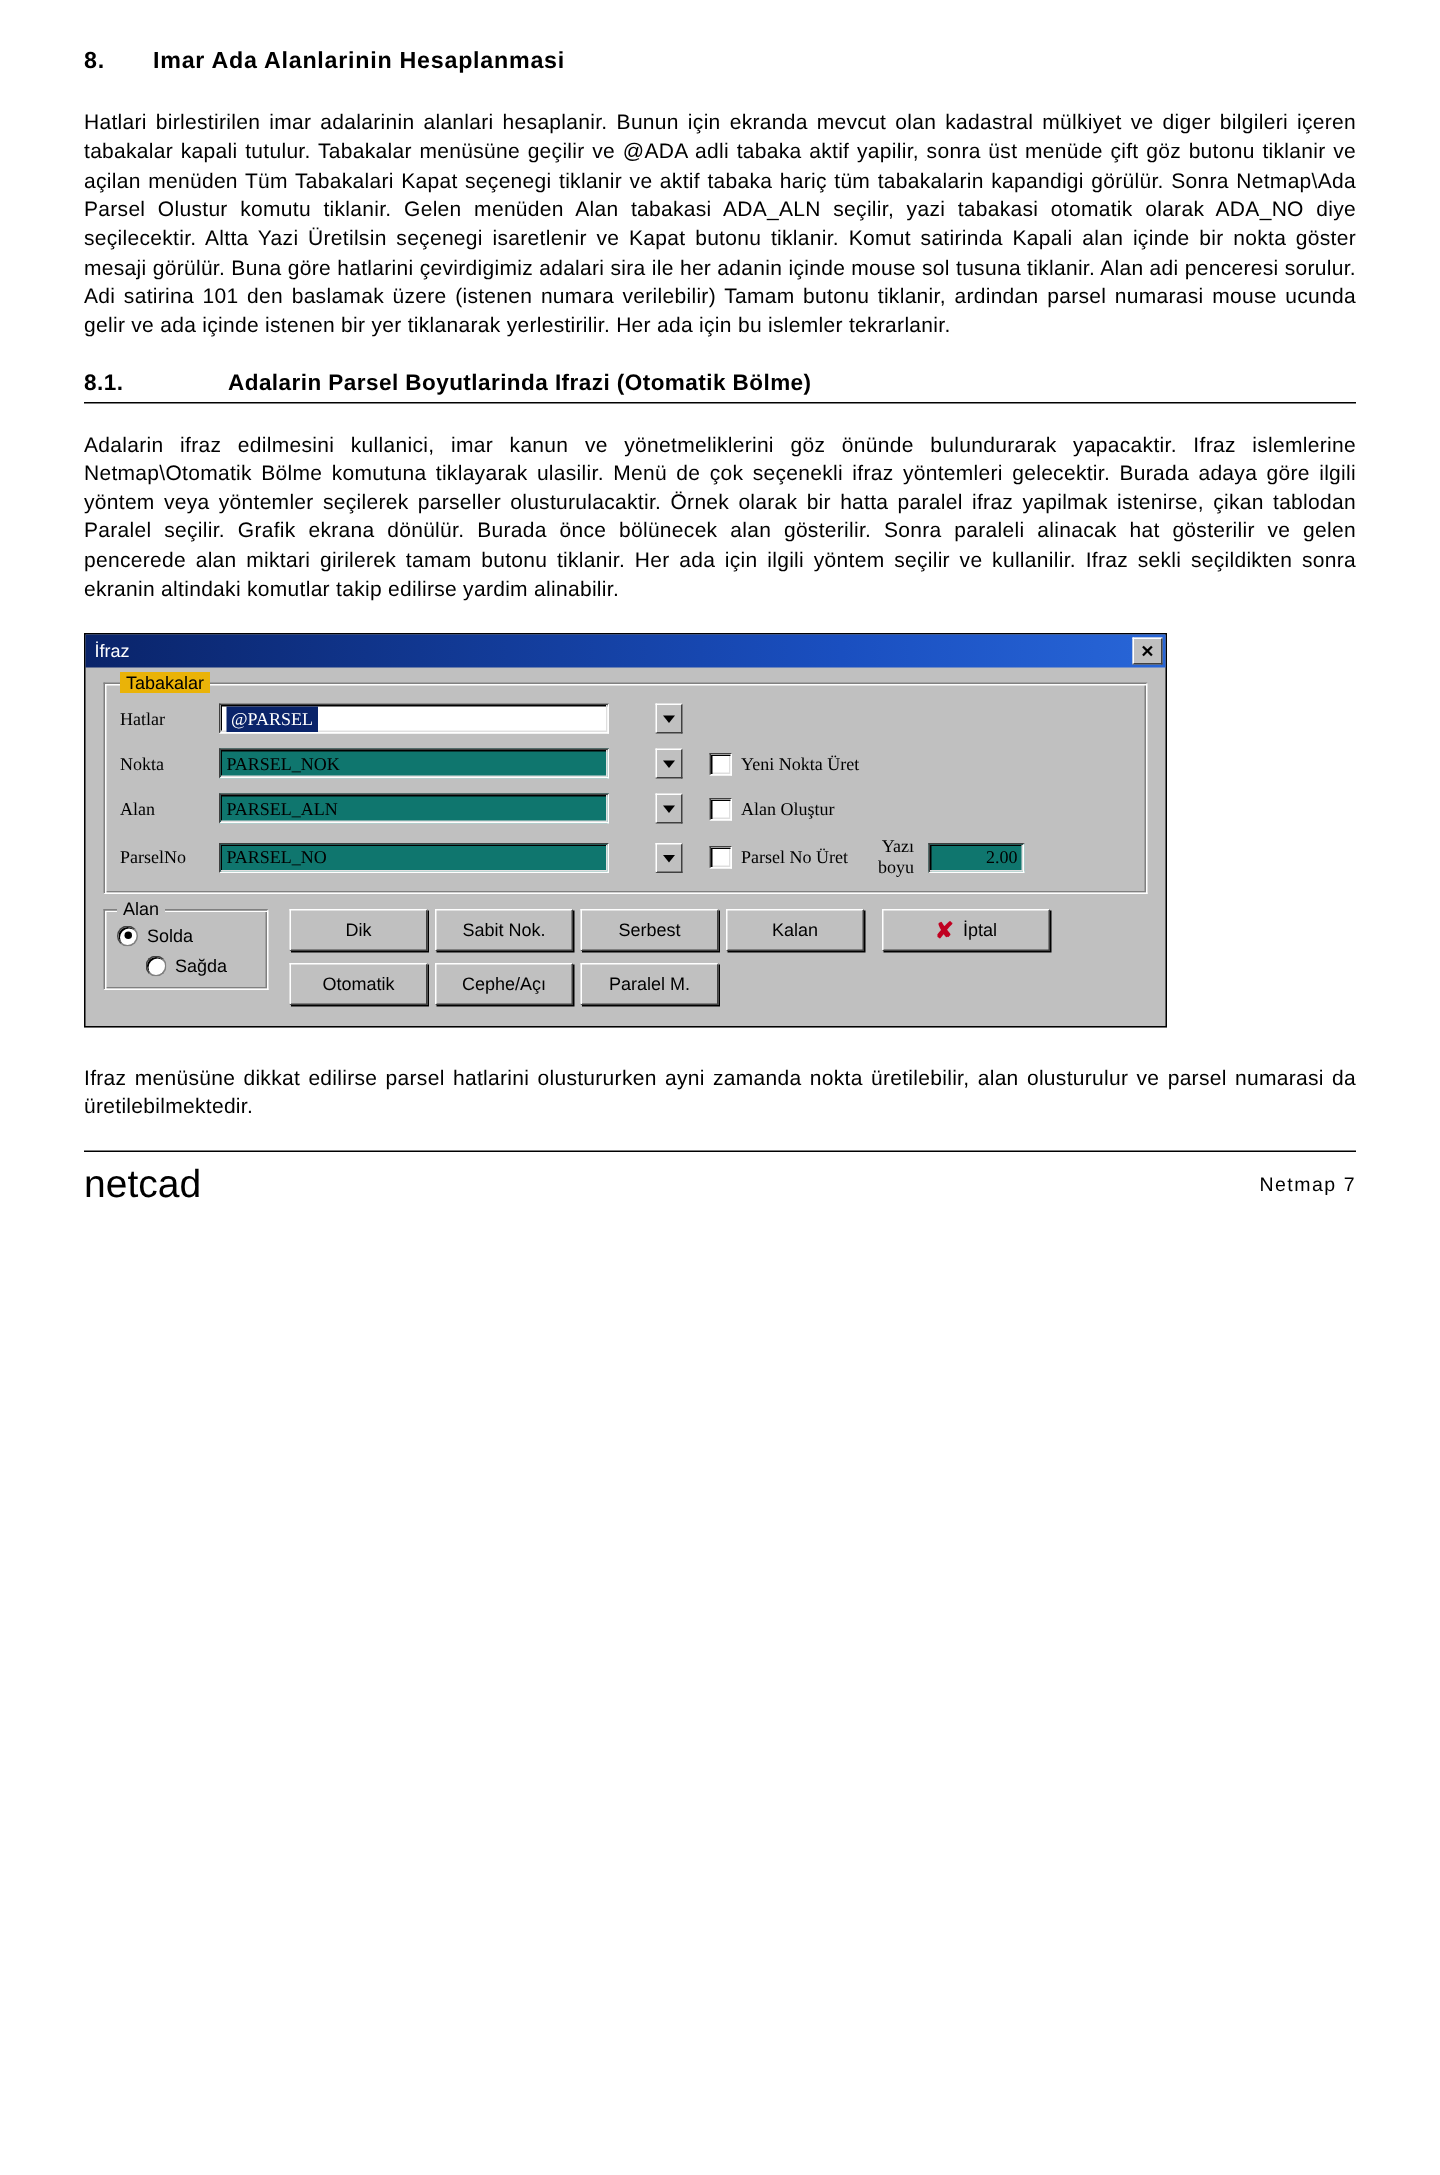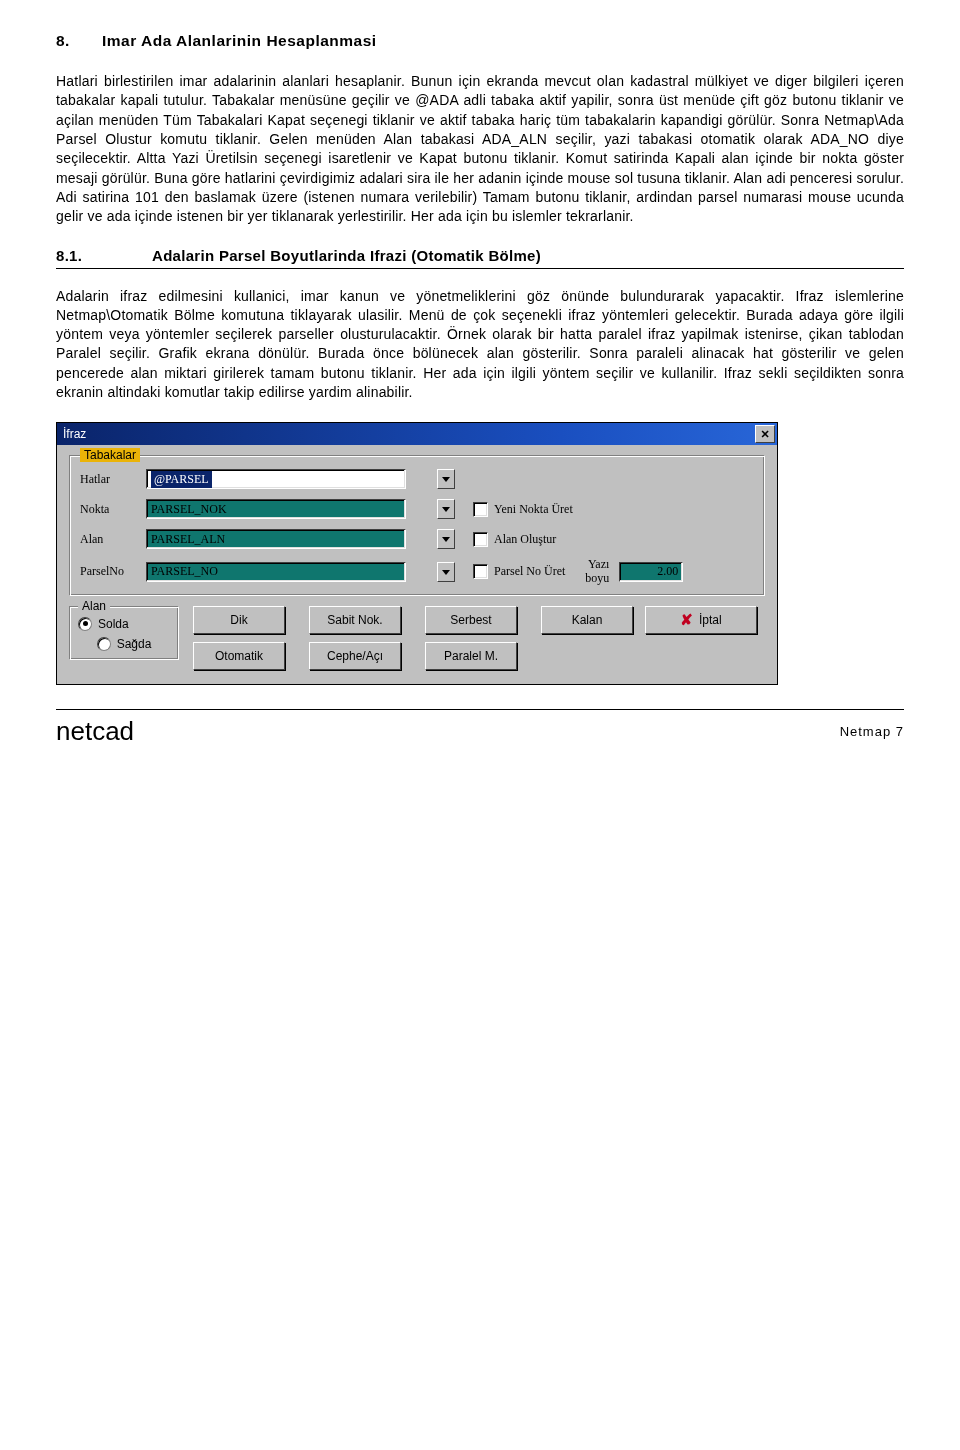--- a/index.html
+++ b/index.html
@@ -192,21 +192,21 @@
     box-shadow: 1px 1px 0 #000;
     display:flex;align-items:center;justify-content:center;
     font-size:12px;
     margin-right:10px;
     padding: 0 8px;
   }
   .btn-grid {
     display:grid;
     grid-template-columns: repeat(4, 92px);
     grid-auto-rows: 30px;
-    gap: 6px 24px;
+    gap: 6px 5px;
     align-content:start;
   }
   .btn-grid .btn { margin:0; min-width:0; }
   .cancel-area { margin-left: 12px; }
   .cancel {
     height:26px; width: 110px;
     background:#c0c0c0;
     border:1px solid #fff;
     border-right-color:#404040;
     border-bottom-color:#404040;
@@ -379,18 +379,19 @@
             <div class="cancel">
               <span class="x">✘</span>
               <span>İptal</span>
             </div>
           </div>
         </div>
       </div>
     </div>
   </div>
 
+  <div class="para">Ifraz menüsüne dikkat edilirse parsel hatlarini olustururken ayni zamanda nokta üretilebilir, alan olusturulur ve parsel numarasi da üretilebilmektedir.</div>
 
   <div class="footer">
     <span class="logo">netcad</span>
     <span class="pgnum">Netmap  7</span>
   </div>
 </div>
 
 </body></html>

